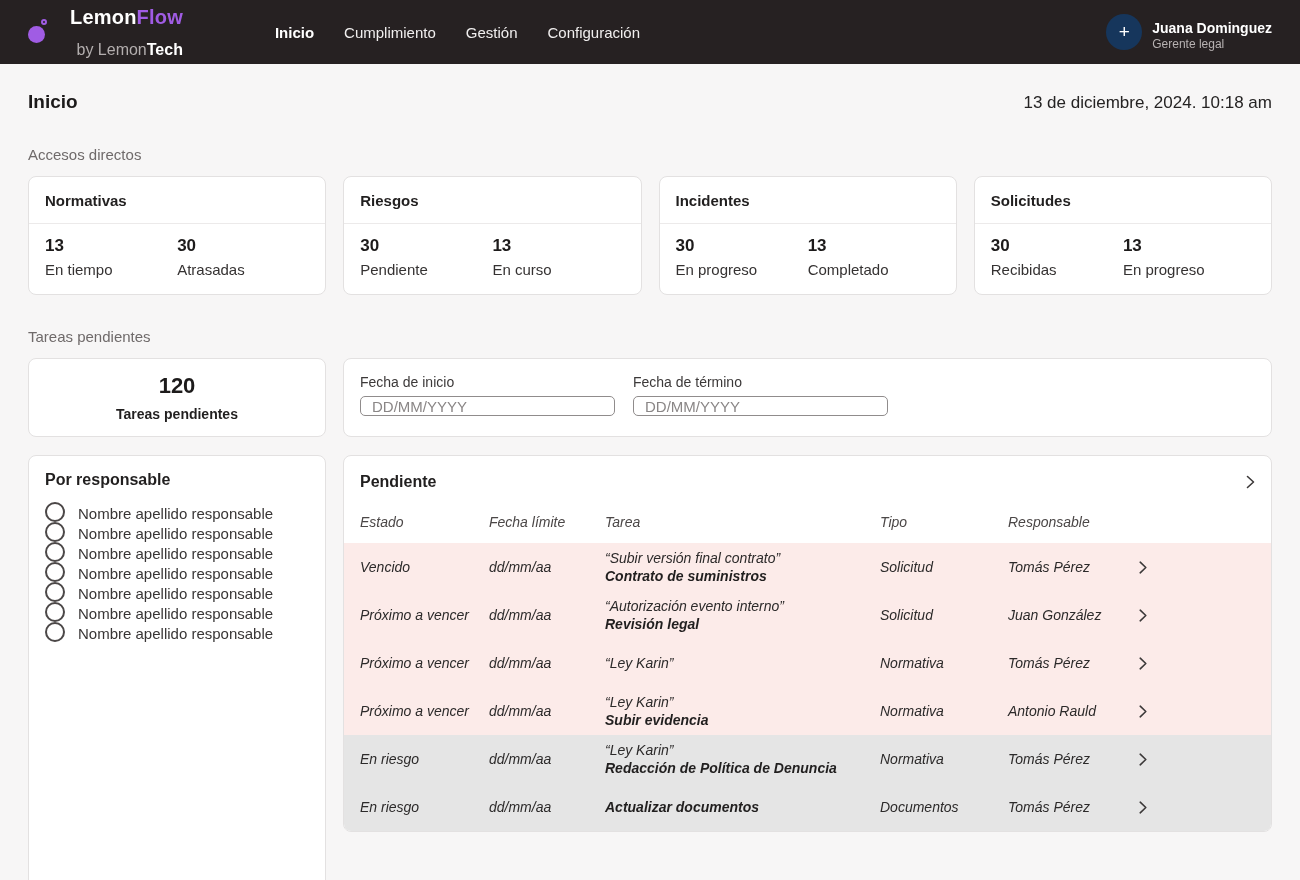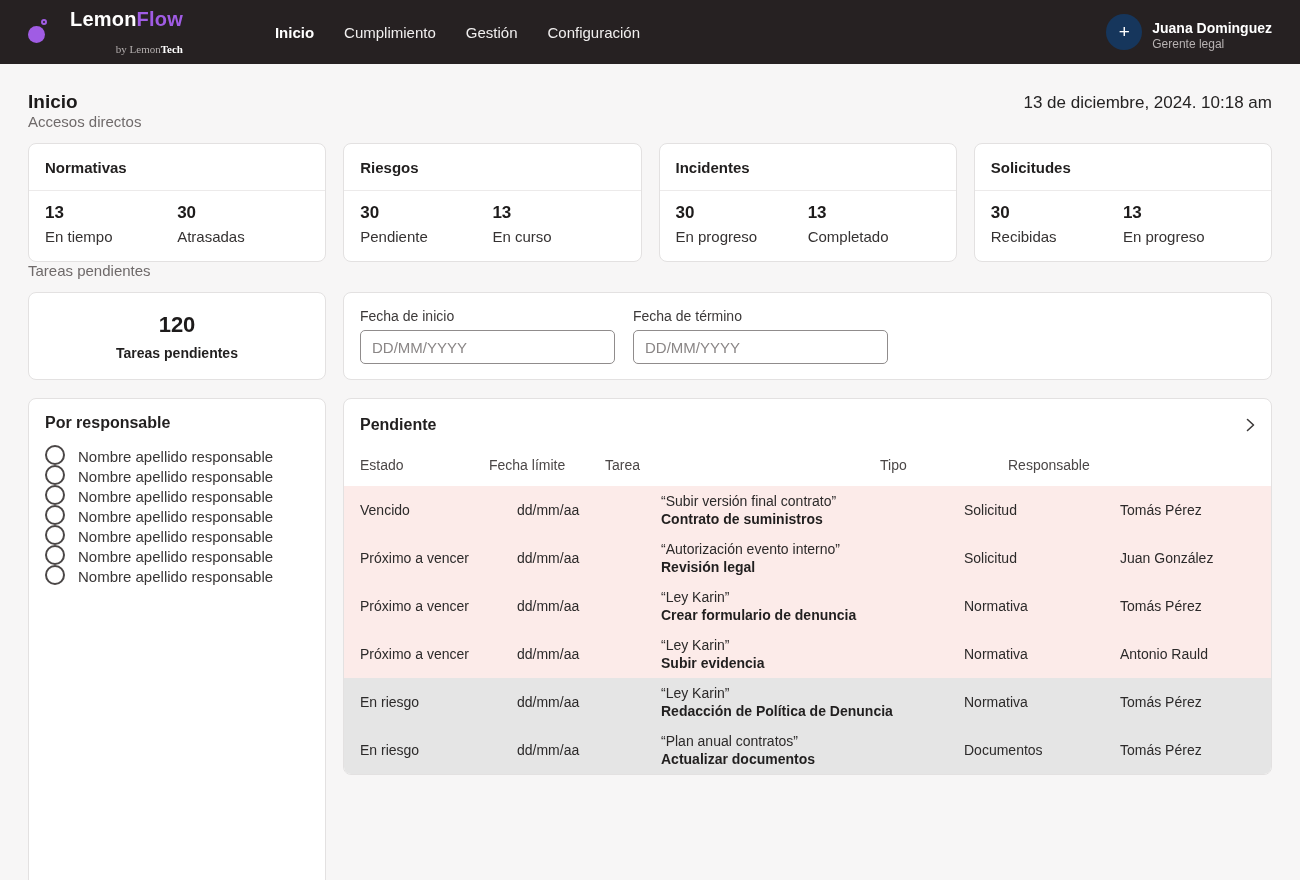--- a/index.html
+++ b/index.html
@@ -21,41 +21,41 @@
     border-radius:50%; background:#a05ce4;
   }
   .lemon-icon .top-dot {
     position:absolute; left:13px; top:0; width:6px; height:6px;
     border-radius:50%; border:2px solid #a05ce4; background:transparent;
   }
   .brand-wrap { display:flex; flex-direction:column; align-items:flex-end; }
   .brand { font-size:20px; font-weight:600; letter-spacing:.2px; line-height:1; }
   .brand .lemon { color:#ffffff; }
   .brand .flow { color:#a05ce4; }
-  .byline { font-size:11px; color:#b3aeae; margin-top:15px; line-height:1;font-family:Liberation Serif, serif; }
+  .byline { font-size:16px; color:#b3aeae; margin-top:15px; line-height:1; }
   .byline b { color:#ffffff; }
   .nav-links { display:flex; gap:30px; }
   .nav-link { font-size:15px; color:#f1efef; cursor:pointer; }
   .nav-link.active { font-weight:bold; color:#ffffff; }
   .user-block { margin-left:auto; display:flex; align-items:center; gap:10px; }
   .avatar {
     width:36px; height:36px; border-radius:50%; background:#16365c;
     display:flex; align-items:center; justify-content:center;
     font-size:19px; color:#fff; font-weight:400; cursor:pointer;
   }
   .user-meta { display:flex; flex-direction:column; }
   .user-name { font-size:14px; font-weight:bold; color:#ffffff; line-height:1.2;margin-top:8px; }
   .user-role { font-size:12px; color:#b7b2b2; line-height:1.2; }
 
   
   .main { padding:0 28px; }
   .page-header { display:flex; justify-content:space-between; align-items:baseline; margin-top:27px; }
   .page-title { font-size:19px; font-weight:bold; color:#1c1a1a; }
   .page-date { font-size:17px; color:#252323; }
-  .section-label { font-size:15px; color:#6f6a6a; }
+  .section-label { font-size:15px; color:#6f6a6a; margin-top:33px; }
 
   .card {
     background:#fff; border:1px solid #e3e1e1; border-radius:8px;
   }
 
   
   .shortcut-grid { display:grid; grid-template-columns:repeat(4,1fr); gap:17px; margin-top:13px; }
   .shortcut-card .card-title {
     padding:15px 16px 14px; font-size:15px; font-weight:bold; color:#211f1f;
     border-bottom:1px solid #eceaea;
@@ -69,21 +69,21 @@
   .tasks-row2 { display:grid; grid-template-columns:298px 1fr; gap:17px; margin-top:18px; align-items:start; }
 
   .summary-card { display:flex; flex-direction:column; align-items:center; justify-content:center; padding:14px; }
   .summary-count { font-size:22px; font-weight:bold; color:#1d1b1b; }
   .summary-label { font-size:14px; font-weight:bold; color:#211f1f; margin-top:7px; }
 
   .filter-card { display:flex; gap:18px; padding:15px 16px; align-items:flex-start; }
   .field-group { display:flex; flex-direction:column; }
   .field-label { font-size:14px; color:#3c3939; margin-bottom:6px; }
   .date-input {
-    width:255px; height:34px; border:1px solid #908c8c; border-radius:5px;
+    width:255px; height:20px; border:1px solid #908c8c; border-radius:5px;
     padding:0 11px; font-size:15px; color:#14532d; background:#fff;
     font-family:"Liberation Sans","DejaVu Sans",sans-serif; outline:none;
   }
   .date-input::placeholder { color:#8a8686; }
 
   
   .responsible-card { padding:15px 16px; height:560px; overflow:hidden; }
   .responsible-title { font-size:16px; font-weight:bold; color:#211f1f; }
   .responsible-list { margin-top:13px; }
   .responsible-option { display:flex; align-items:flex-end; gap:13px; cursor:pointer; }
@@ -93,25 +93,25 @@
   }
   .responsible-label { font-size:15px; color:#383535; }
 
   
   .pending-card { overflow:hidden; padding-bottom:0; }
   .pending-header { display:flex; justify-content:space-between; align-items:center; padding:17px 16px 0; }
   .pending-title { font-size:16px; font-weight:bold; color:#211f1f; }
   .chev { stroke:#3c3939; stroke-width:1.6; fill:none; stroke-linecap:round; stroke-linejoin:round; }
   .header-chevron { cursor:pointer; display:flex; align-items:center; }
 
-  .table-grid { display:grid; grid-template-columns:129px 116px 275px 128px 131px 1fr; align-items:center; }
+  .table-grid { display:grid; grid-template-columns:129px 116px 275px 128px 131px 1fr; align-items:center;font-style:italic; }
   .col-headers { padding:0 16px; margin-top:23px; margin-bottom:13px; }
   .col-header { font-size:14px; color:#4b4747; }
 
-  .task-row { min-height:48px; padding:0 16px; cursor:pointer;gap:28px; }
+  .task-row { min-height:48px; padding:0 16px; cursor:pointer; }
   .task-row.overdue { background:#fcebe9; }
   .task-row.risk { background:#e5e5e5; }
   .task-row > div { font-size:14px; color:#2c2a2a; padding-right:8px; }
   .task-name-ref { font-size:14px; color:#2c2a2a; line-height:1.3; }
   .task-name { font-size:14px; font-weight:bold; color:#211f1f; line-height:1.3; }
   .row-chevron { display:flex; align-items:center; }
 </style>
 </head>
 <body>
 
@@ -318,21 +318,20 @@
                 <path class="chev" d="M1.2 1.2 L6.8 6.5 L1.2 11.8"></path>
               </svg>
     </div>
   </div>
 
   <div class="table-grid task-row overdue">
     <div>Próximo a vencer</div>
     <div>dd/mm/aa</div>
     <div>
       <div class="task-name-ref">“Ley Karin”</div>
-      <div class="task-name">Crear formulario de denuncia</div>
     </div>
     <div>Normativa</div>
     <div>Tomás Pérez</div>
     <div class="row-chevron">
       <svg width="8" height="13" viewBox="0 0 8 13">
                 <path class="chev" d="M1.2 1.2 L6.8 6.5 L1.2 11.8"></path>
               </svg>
     </div>
   </div>
 
@@ -365,21 +364,20 @@
       <svg width="8" height="13" viewBox="0 0 8 13">
                 <path class="chev" d="M1.2 1.2 L6.8 6.5 L1.2 11.8"></path>
               </svg>
     </div>
   </div>
 
   <div class="table-grid task-row risk">
     <div>En riesgo</div>
     <div>dd/mm/aa</div>
     <div>
-      <div class="task-name-ref">“Plan anual contratos”</div>
       <div class="task-name">Actualizar documentos</div>
     </div>
     <div>Documentos</div>
     <div>Tomás Pérez</div>
     <div class="row-chevron">
       <svg width="8" height="13" viewBox="0 0 8 13">
                 <path class="chev" d="M1.2 1.2 L6.8 6.5 L1.2 11.8"></path>
               </svg>
     </div>
   </div>

